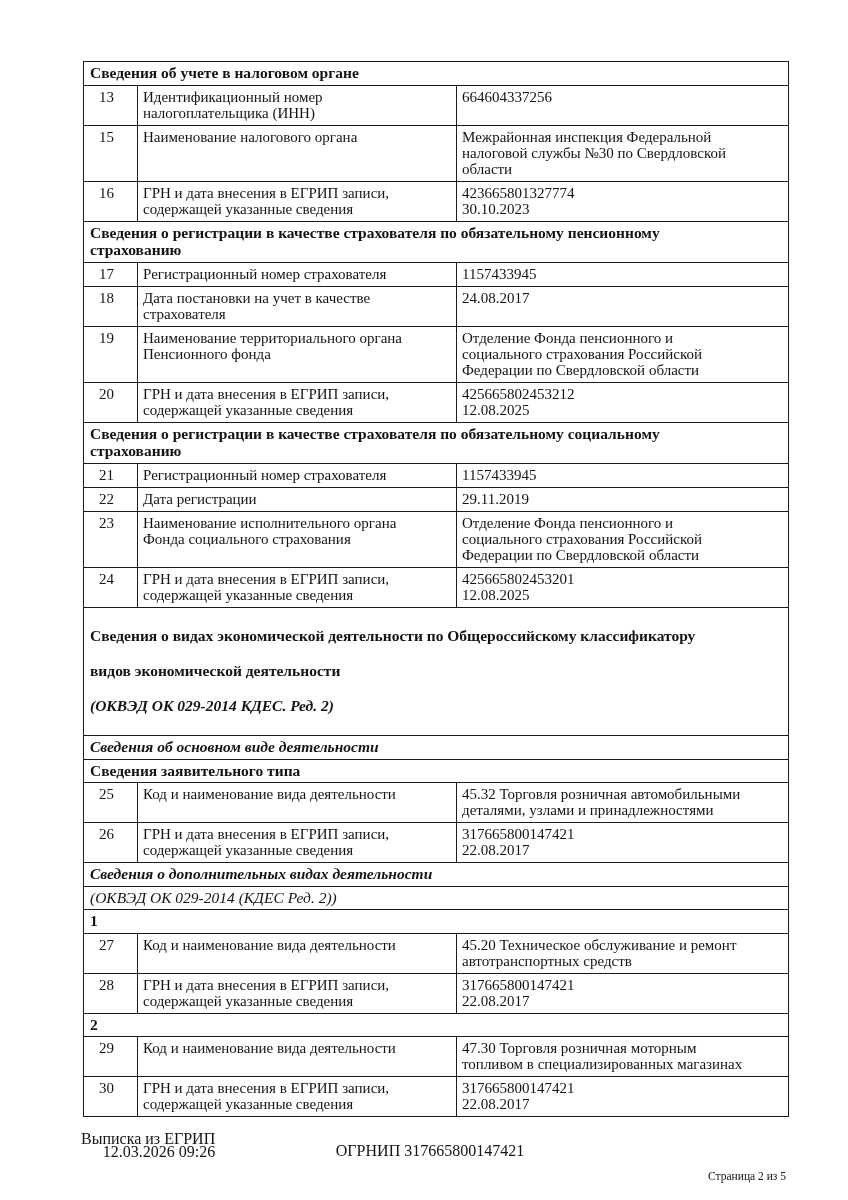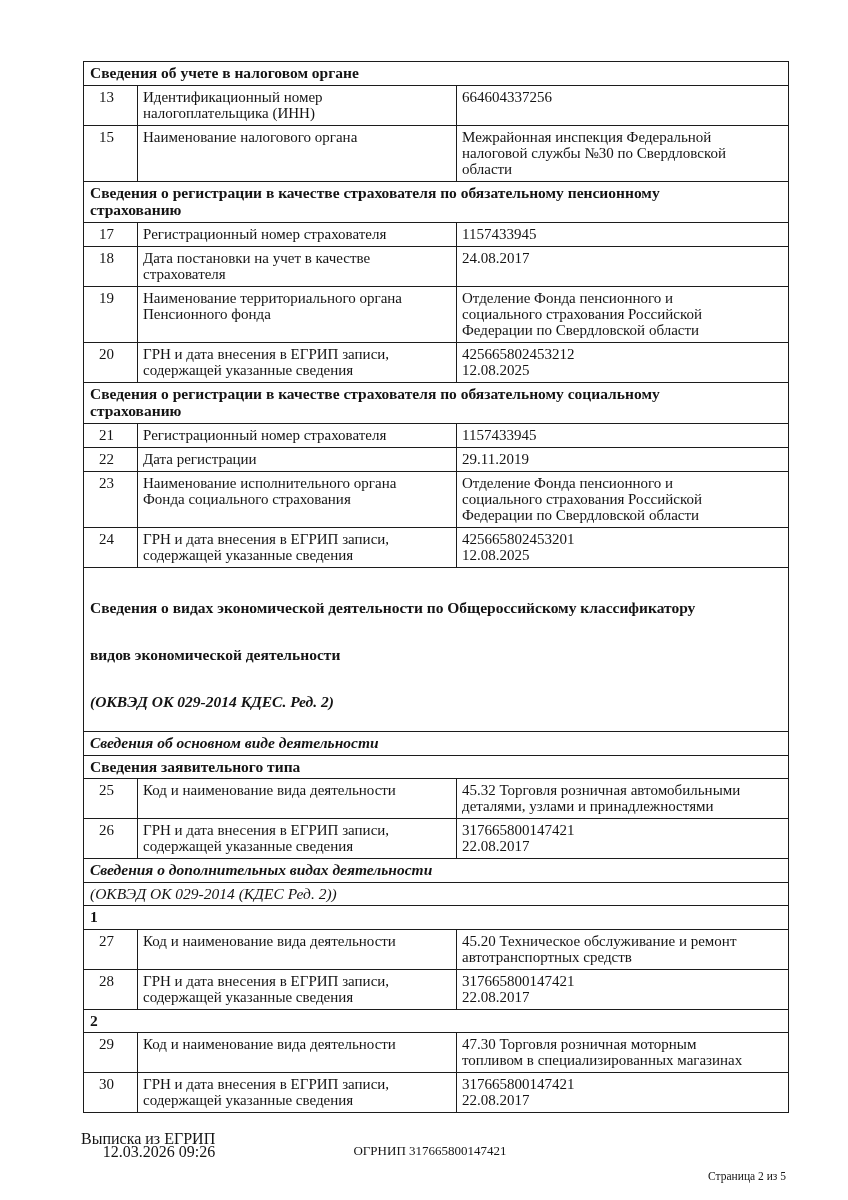--- a/index.html
+++ b/index.html
@@ -32,38 +32,38 @@
     padding-right: 10px;
   }
   td.sec {
     font-weight: bold;
     font-size: 15.5px;
     line-height: 17.5px;
     padding: 2px 6px 3px;
   }
   td.sec.bi { font-style: italic; }
   td.sec.it { font-style: italic; font-weight: normal; }
-  .okved-line { display: block; margin-top: 12px; }
+  .okved-line { display: block; }
   .okved-line.b  { font-weight: bold; }
   .okved-line.bi { font-weight: bold; font-style: italic; }
   .footer-left {
     position: absolute;
     left: 81px;
     top: 1133px;
     font-size: 16px;
     line-height: 12.5px;
     white-space: pre-line;
     text-align: right;
   }
   .footer-center {
     position: absolute;
     left: 12px; right: 0;
     top: 1145px;
     text-align: center;
-    font-size: 13px;
+    font-size: 16px;
     line-height: 12.5px;
   }
   .footer-right {
     position: absolute;
     right: 62px;
     top: 1170px;
     font-size: 11.5px;
     line-height: 12.5px;
   }
 </style>
@@ -87,20 +87,27 @@
       <td>664604337256</td>
     </tr>
     <tr>
       <td class="num">15</td>
       <td>Наименование налогового органа</td>
       <td>Межрайонная инспекция Федеральной
 налоговой службы №30 по Свердловской
 области</td>
     </tr>
     <tr>
+      <td class="num">16</td>
+      <td>ГРН и дата внесения в ЕГРИП записи,
+содержащей указанные сведения</td>
+      <td>423665801327774
+30.10.2023</td>
+    </tr>
+    <tr>
       <td colspan="3" class="sec">Сведения о регистрации в качестве страхователя по обязательному пенсионному
 страхованию</td>
     </tr>
     <tr>
       <td class="num">17</td>
       <td>Регистрационный номер страхователя</td>
       <td>1157433945</td>
     </tr>
     <tr>
       <td class="num">18</td>

